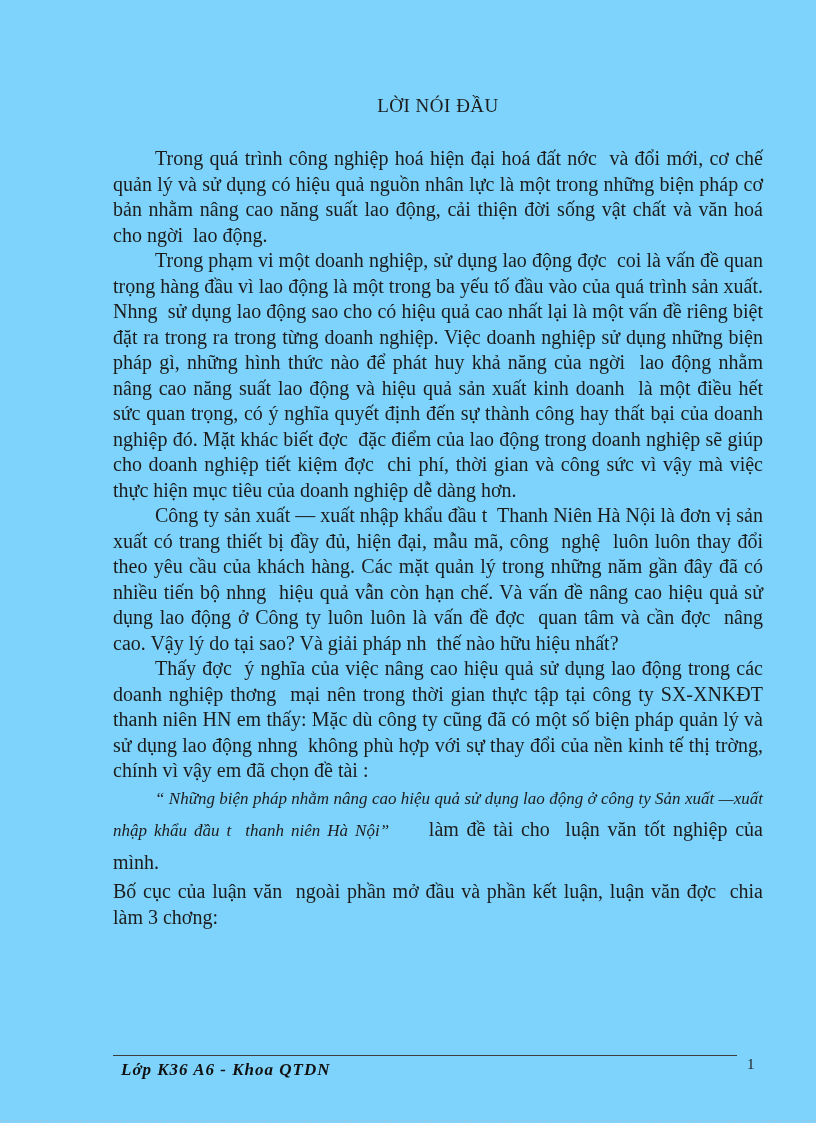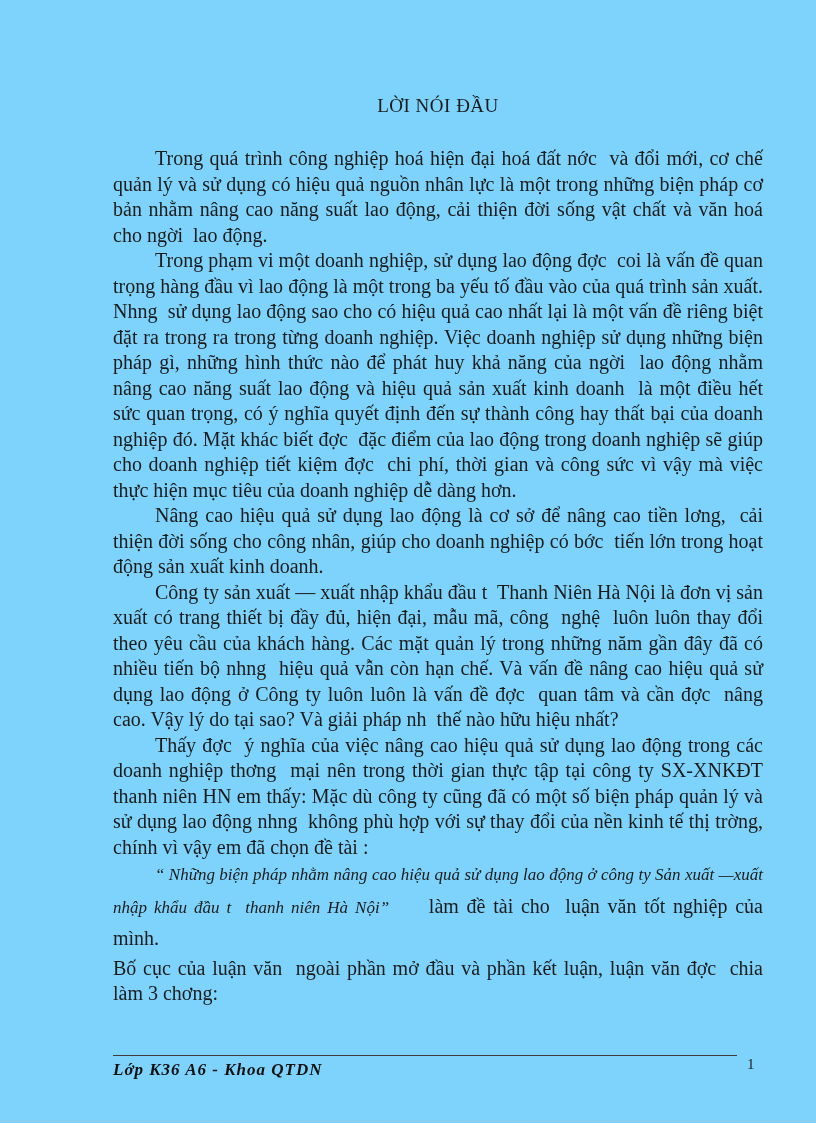--- a/index.html
+++ b/index.html
@@ -55,21 +55,21 @@
   .footer-rule {
     position: absolute;
     left: 113px;
     top: 1055px;
     width: 624px;
     height: 0;
     border-top: 1.5px solid #3c3c3c;
   }
   .footer-class {
     position: absolute;
-    left: 113px;
+    left: 121px;
     top: 1060px;
     font-size: 17px;
     font-weight: bold;
     font-style: italic;
     letter-spacing: 1px;
     color: #111111;
   }
   .page-number {
     position: absolute;
     left: 747px;
@@ -91,21 +91,20 @@
 <body>
 
 <div class="page">
   <div class="content">
     <h1 class="doc-title">LỜI NÓI ĐẦU</h1>
 
     <p class="para">Trong quá trình công nghiệp hoá hiện đại hoá đất nớc&nbsp;  và đổi mới, cơ chế quản lý và sử dụng có hiệu quả nguồn nhân lực là một trong những biện pháp cơ bản nhằm nâng cao năng suất lao động, cải thiện đời sống vật chất và văn hoá cho ngời&nbsp;  lao động.</p>
 
     <p class="para">Trong phạm vi một doanh nghiệp, sử dụng lao động đợc&nbsp;  coi là vấn đề quan trọng hàng đầu vì lao động là một trong ba yếu tố đầu vào của quá trình sản xuất. Nhng&nbsp;  sử dụng lao động sao cho có hiệu quả cao nhất lại là một vấn đề riêng biệt đặt ra trong ra trong từng doanh nghiệp. Việc doanh nghiệp sử dụng những biện pháp gì, những hình thức nào để phát huy khả năng của ngời&nbsp;  lao động nhằm nâng cao năng suất lao động và hiệu quả sản xuất kinh doanh&nbsp; là một điều hết sức quan trọng, có ý nghĩa quyết định đến sự thành công hay thất bại của doanh nghiệp đó. Mặt khác biết đợc&nbsp;  đặc điểm của lao động trong doanh nghiệp sẽ giúp cho doanh nghiệp tiết kiệm đợc&nbsp;  chi phí, thời gian và công sức vì vậy mà việc thực hiện mục tiêu của doanh nghiệp dễ dàng hơn.</p>
 
-    <p class="para">Nâng cao hiệu quả sử dụng lao động là cơ sở để nâng cao tiền lơng,&nbsp;  cải thiện đời sống cho công nhân, giúp cho doanh nghiệp có bớc&nbsp;  tiến lớn trong hoạt động sản xuất kinh doanh.</p>
 
     <p class="para">Công ty sản xuất — xuất nhập khẩu đầu t&nbsp; Thanh Niên Hà Nội là đơn vị sản xuất có trang thiết bị đầy đủ, hiện đại, mẫu mã, công&nbsp; nghệ&nbsp; luôn luôn thay đổi theo yêu cầu của khách hàng. Các mặt quản lý trong những năm gần đây đã có nhiều tiến bộ nhng&nbsp;  hiệu quả vẫn còn hạn chế. Và vấn đề nâng cao hiệu quả sử dụng lao động ở Công ty luôn luôn là vấn đề đợc&nbsp;  quan tâm và cần đợc&nbsp;  nâng cao. Vậy lý do tại sao? Và giải pháp nh&nbsp;  thế nào hữu hiệu nhất?</p>
 
     <p class="para">Thấy đợc&nbsp;  ý nghĩa của việc nâng cao hiệu quả sử dụng lao động trong các doanh nghiệp thơng&nbsp;  mại nên trong thời gian thực tập tại công ty SX-XNKĐT thanh niên HN em thấy: Mặc dù công ty cũng đã có một số biện pháp quản lý và sử dụng lao động nhng&nbsp;  không phù hợp với sự thay đổi của nền kinh tế thị trờng, chính vì vậy em đã chọn đề tài :</p>
 
     <p class="thesis"><span class="quote">“ Những biện pháp nhằm nâng cao hiệu quả sử dụng lao động ở công ty Sản xuất —xuất nhập khẩu đầu t&nbsp; thanh niên Hà Nội”</span><span class="rest"> làm đề tài cho&nbsp; luận văn tốt nghiệp của mình.</span></p>
 
     <p class="para no-indent">Bố cục của luận văn&nbsp; ngoài phần mở đầu và phần kết luận, luận văn đợc&nbsp;  chia làm 3 chơng:</p>
   </div>
 

